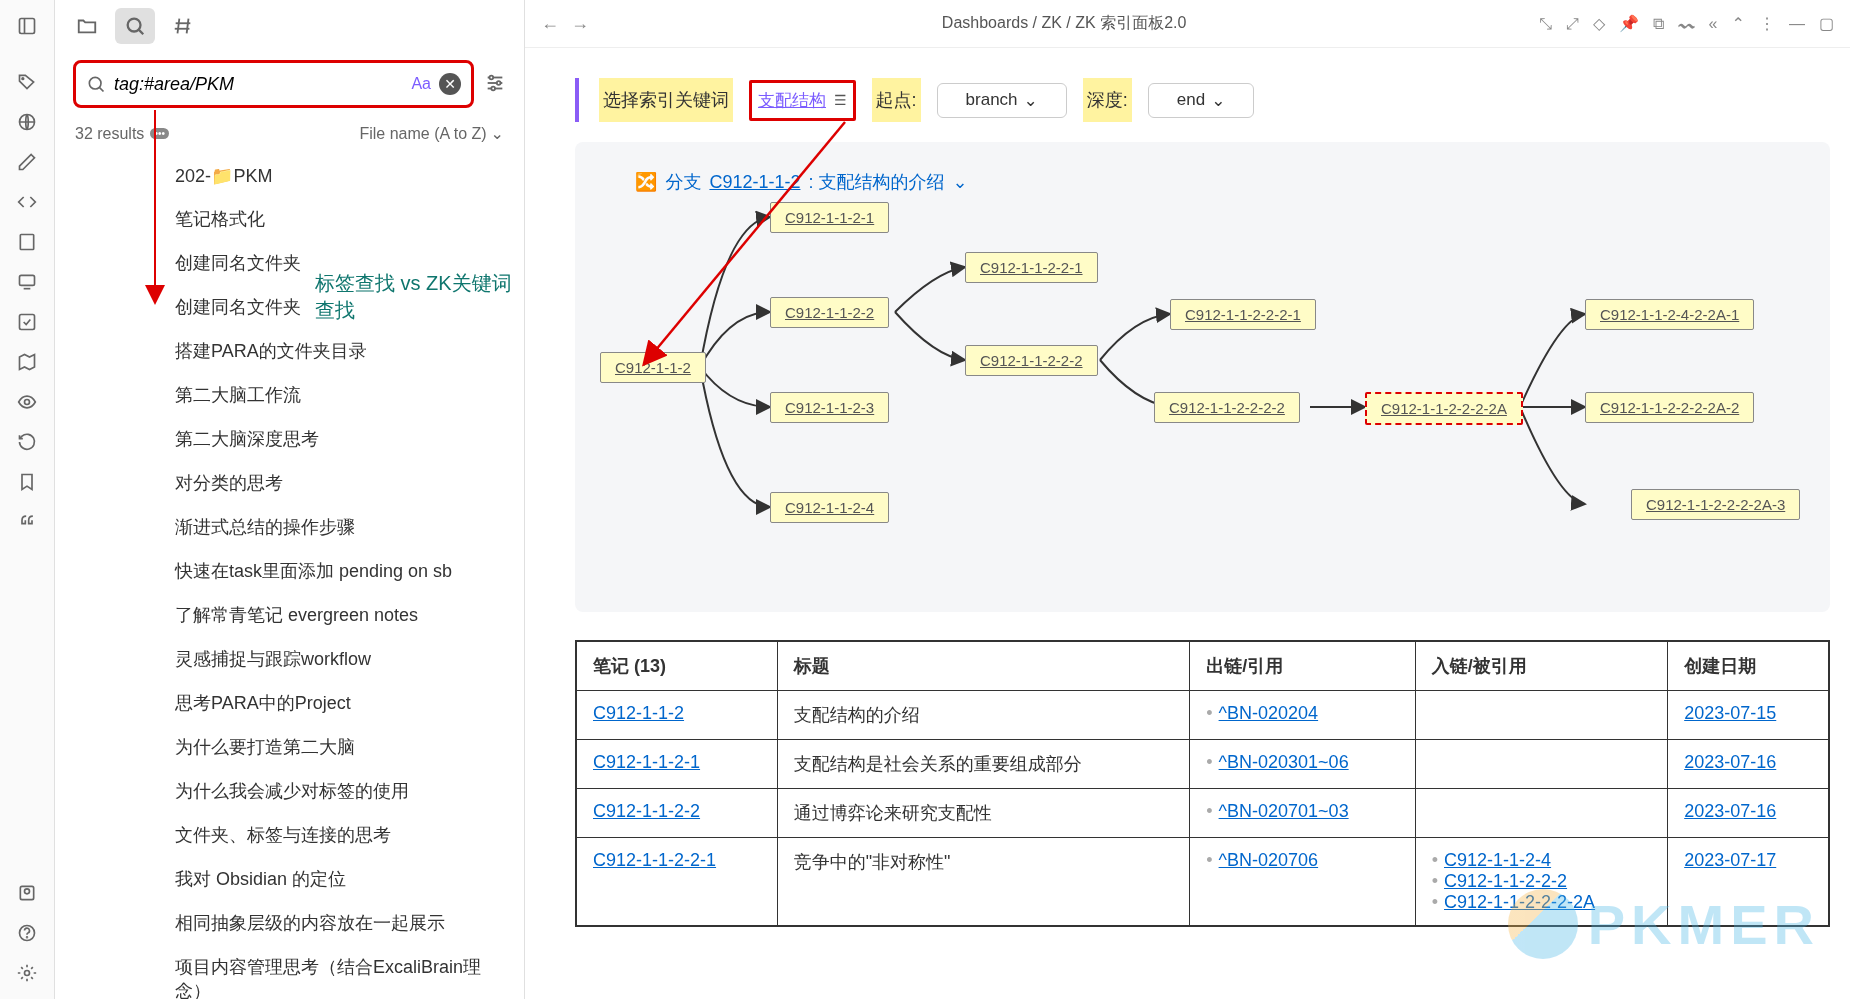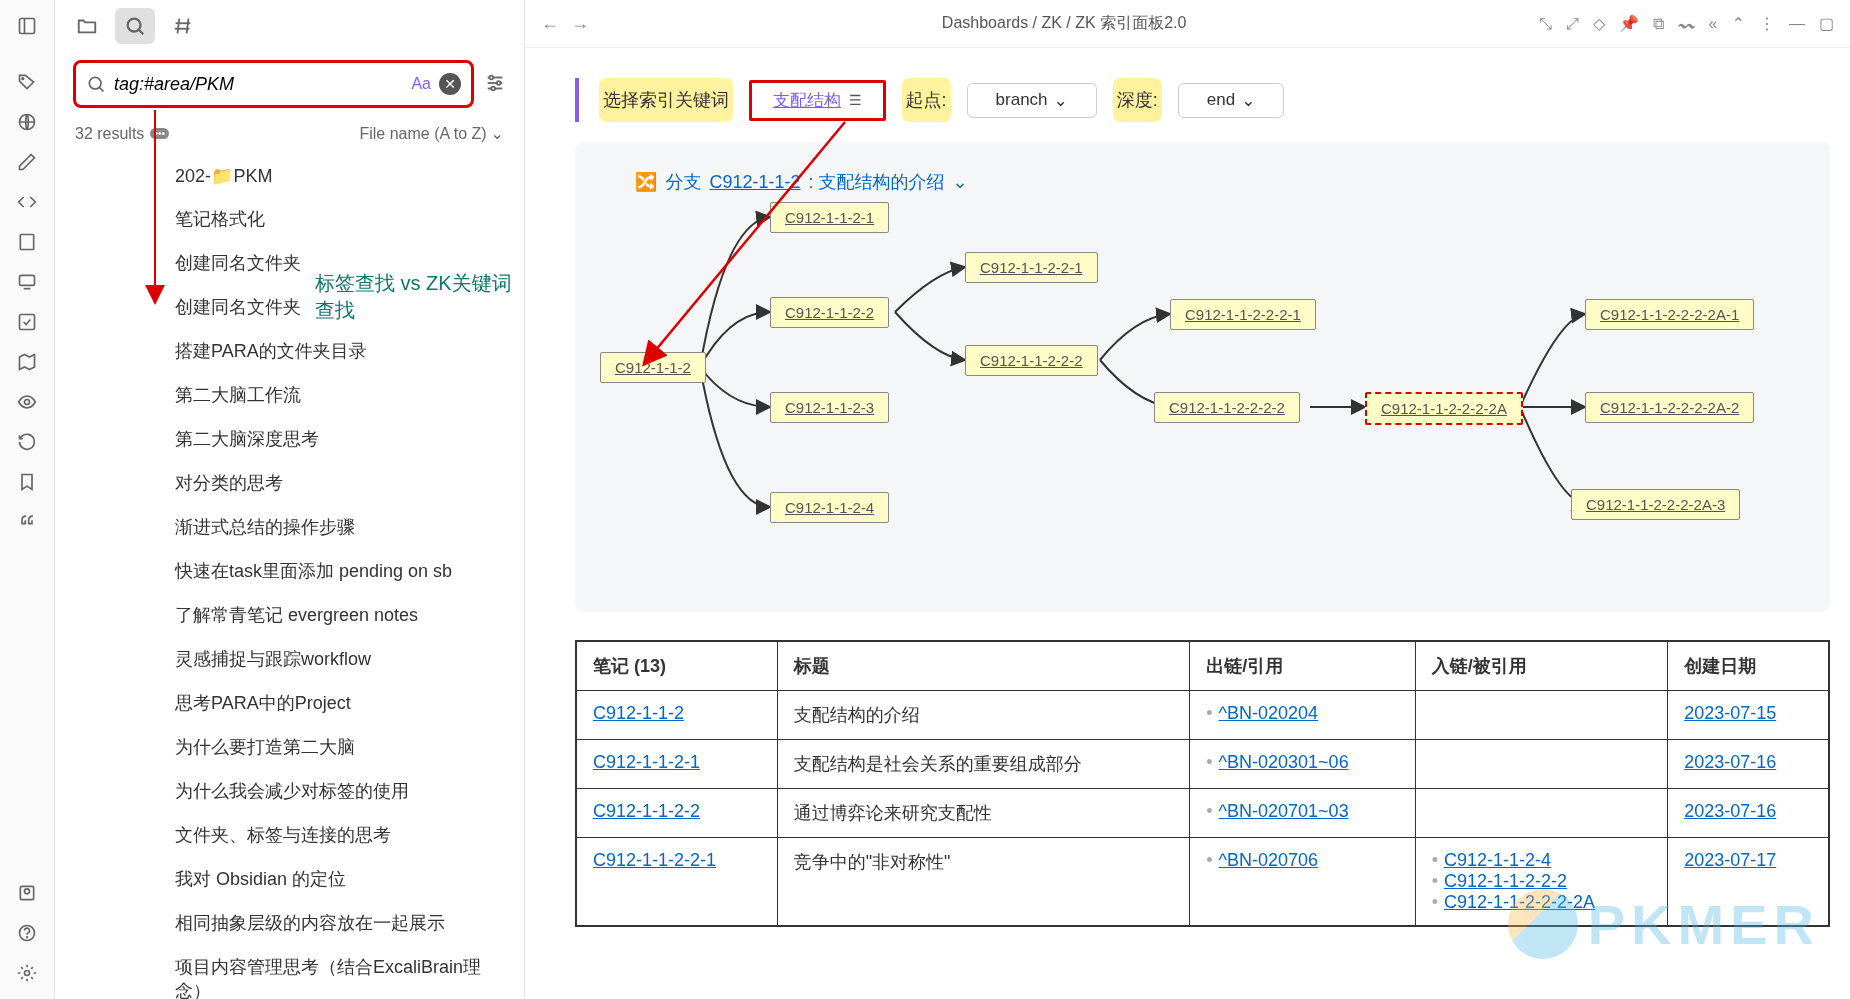--- a/index.html
+++ b/index.html
@@ -27,22 +27,22 @@
 .annotation { position: absolute; top: 270px; left: 260px; color: #0f766e; font-size: 20px; font-weight: 500; pointer-events: none; z-index: 10; }
 .main { flex: 1; display: flex; flex-direction: column; position: relative; }
 .main-header { height: 48px; display: flex; align-items: center; padding: 0 16px; gap: 16px; border-bottom: 1px solid #eee; }
 .nav-arrows { display: flex; gap: 12px; color: #888; }
 .nav-arrows span { cursor: pointer; font-size: 18px; }
 .breadcrumb { flex: 1; text-align: center; color: #555; font-size: 16px; }
 .header-icons { display: flex; gap: 14px; color: #888; align-items: center; }
 .header-icons span { cursor: pointer; font-size: 16px; }
 .content { padding: 30px 20px 0 50px; overflow: auto; }
 .controls { display: flex; align-items: center; gap: 16px; margin-bottom: 20px; border-left: 4px solid #8a5cf6; padding-left: 20px; height: 44px; }
-.hl-label { background: #fff3a0; padding: 10px 4px; font-size: 18px; border-radius: 7px; }
-.keyword-box { border: 3px solid #d00; padding: 6px 21px; display: flex; align-items: center; gap: 8px; border-radius: 2px; }
+.hl-label { background: #fff3a0; padding: 10px 4px; font-size: 18px; }
+.keyword-box { border: 3px solid #d00; padding: 6px 6px; display: flex; align-items: center; gap: 8px; border-radius: 2px; }
 .keyword-box a { color: #7b5cff; text-decoration: underline; font-size: 17px; }
 .keyword-box .menu-icon { color: #555; }
 .dropdown { border: 1px solid #ccc; border-radius: 6px; padding: 6px 28px; display: flex; align-items: center; gap: 6px; font-size: 17px; cursor: pointer; }
 .branch-title { display: flex; align-items: center; gap: 8px; font-size: 18px; color: #0066cc; margin: 16px 0 16px 30px; }
 .branch-title a { color: #0066cc; text-decoration: underline; }
 .branch-title .chev { color: #0066cc; }
 .graph-area { background: #f5f6f8; border-radius: 8px; padding: 40px 20px; position: relative; height: 470px; margin-bottom: 20px; }
 .graph-svg { position: absolute; top: 0; left: 0; width: 100%; height: 100%; }
 .node { position: absolute; background: #fffcc7; border: 1px solid #888; padding: 6px 14px; font-size: 15px; border-radius: 2px; }
 .node a { color: #555; text-decoration: underline; }
@@ -316,23 +316,23 @@
       <div class="node" style="top:210px; left:25px;"><a>C912-1-1-2</a></div>
       <div class="node" style="top:60px; left:195px;"><a>C912-1-1-2-1</a></div>
       <div class="node" style="top:155px; left:195px;"><a>C912-1-1-2-2</a></div>
       <div class="node" style="top:250px; left:195px;"><a>C912-1-1-2-3</a></div>
       <div class="node" style="top:350px; left:195px;"><a>C912-1-1-2-4</a></div>
       <div class="node" style="top:110px; left:390px;"><a>C912-1-1-2-2-1</a></div>
       <div class="node" style="top:203px; left:390px;"><a>C912-1-1-2-2-2</a></div>
       <div class="node" style="top:157px; left:595px;"><a>C912-1-1-2-2-2-1</a></div>
       <div class="node" style="top:250px; left:579px;"><a>C912-1-1-2-2-2-2</a></div>
       <div class="node dashed" style="top:250px; left:790px;"><a>C912-1-1-2-2-2-2A</a></div>
-      <div class="node" style="top:157px; left:1010px;"><a>C912-1-1-2-2-2-2A-1</a></div>
+      <div class="node" style="top:157px; left:1010px;"><a>C912-1-1-2-4-2-2A-1</a></div>
       <div class="node" style="top:250px; left:1010px;"><a>C912-1-1-2-2-2-2A-2</a></div>
-      <div class="node" style="top:347px; left:996px;"><a>C912-1-1-2-2-2-2A-3</a></div>
+      <div class="node" style="top:347px; left:1056px;"><a>C912-1-1-2-2-2-2A-3</a></div>
 
       <svg class="red-arrow" style="top:-30px; left:60px;" width="250" height="260">
           <defs>
             <marker id="ah2" markerWidth="10" markerHeight="10" refX="5" refY="5" orient="auto">
               <polygon points="0,0 10,5 0,10" fill="#d00"></polygon>
             </marker>
           </defs>
           <line x1="210" y1="10" x2="15" y2="245" stroke="#d00" stroke-width="2.5" marker-end="url(#ah2)"></line>
         </svg>
     </div>

